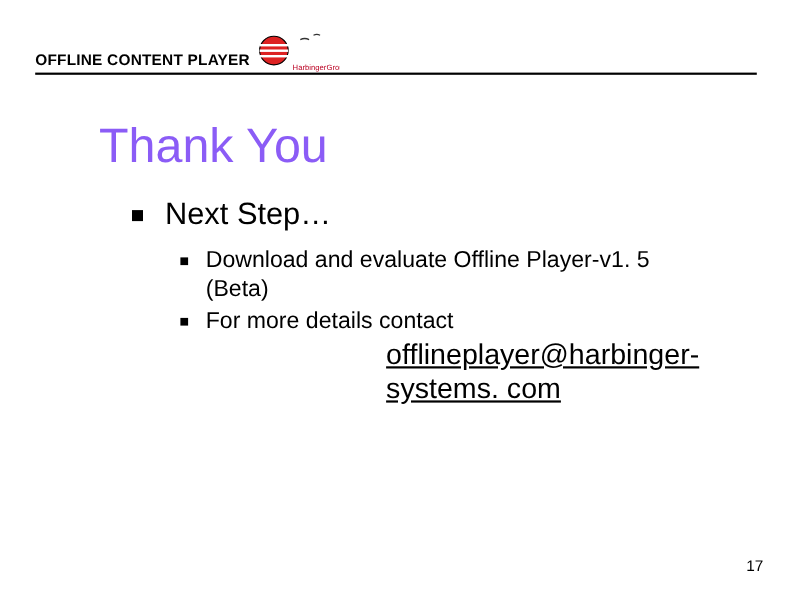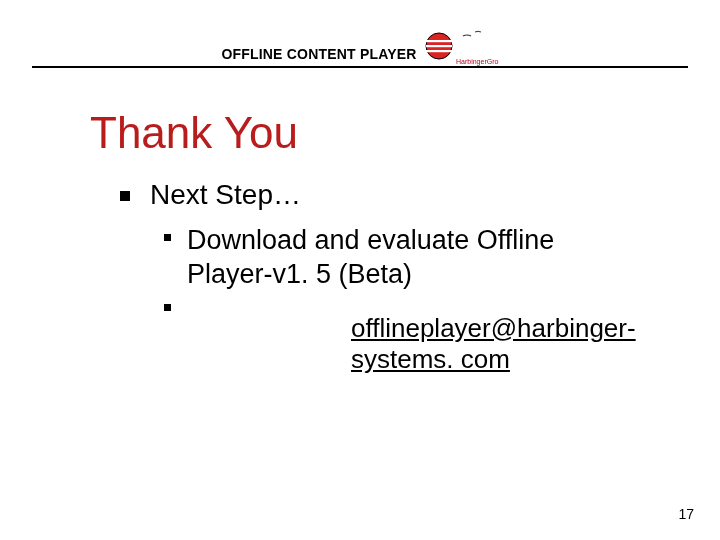--- a/index.html
+++ b/index.html
@@ -15,41 +15,41 @@
   }
   .header-bar {
     position: absolute;
     top: 40px;
     left: 32px;
     right: 32px;
     height: 26px;
     border-bottom: 2px solid #000;
     display: flex;
     align-items: flex-end;
-    justify-content: center;
+    justify-content: flex-start;
   }
   .header-label {
     font-family: Arial, Helvetica, sans-serif;
     font-weight: bold;
     font-size: 14px;
     letter-spacing: 0.2px;
     padding-bottom: 4px;
   }
   .logo {
     width: 82px;
     height: 40px;
     margin-bottom: -4px;
   }
   .title {
     position: absolute;
     top: 108px;
     left: 90px;
     font-family: Tahoma, Verdana, sans-serif;
     font-size: 44px;
-    color: #b91c1c;
+    color: #8b5cf6;
   }
   .level1 {
     position: absolute;
     top: 180px;
     left: 120px;
   }
   .bullet-row {
     display: flex;
     align-items: flex-start;
   }
@@ -82,21 +82,21 @@
   }
   .l2-item {
     display: flex;
     align-items: flex-start;
     margin-bottom: 2px;
   }
   .l2-item .sq-sm {
     margin-top: 10px;
   }
   .l2-text {
-    font-size: 27px;
+    font-size: 21px;
     line-height: 1.25;
     margin-left: 16px;
   }
   .underline-link {
     font-size: 26px;
     text-decoration: underline;
     margin-left: 187px;
     margin-top: 0px;
   }
   .page-number {
@@ -132,17 +132,18 @@
   </div>
 </div>
 
 <div class="level2">
   <div class="l2-item">
     <span class="sq-sm"></span>
     <span class="l2-text">Download and evaluate Offline Player-v1. 5 (Beta)</span>
   </div>
   <div class="l2-item">
     <span class="sq-sm"></span>
+    <span class="l2-text">For more details contact</span>
   </div>
   <div class="underline-link">offlineplayer@harbinger-systems. com</div>
 </div>
 
 <div class="page-number">17</div>
 
 </body></html>

